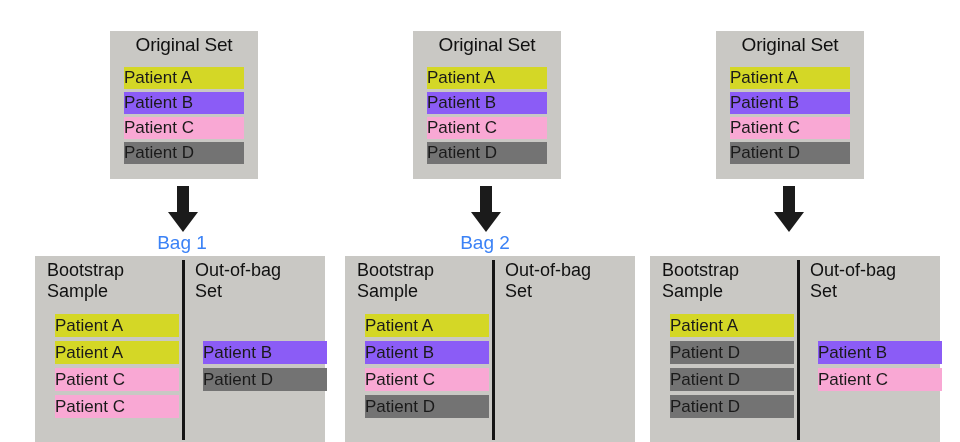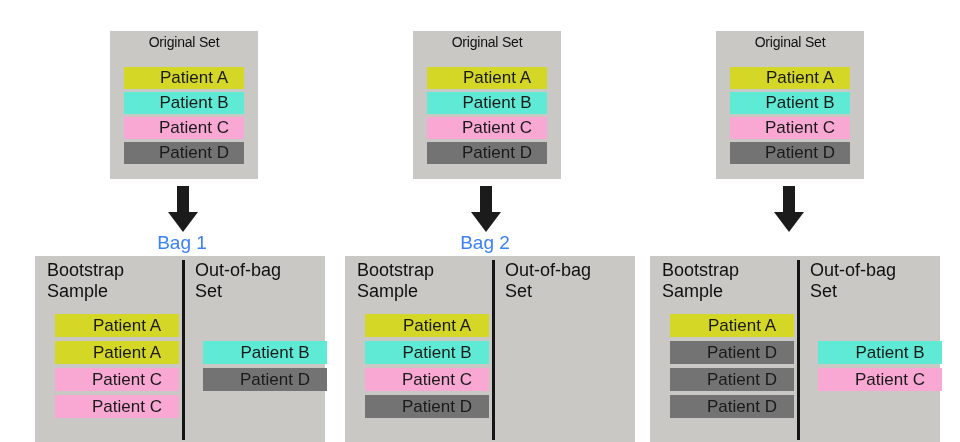--- a/index.html
+++ b/index.html
@@ -23,45 +23,43 @@
     height: 148px;
     background: #c9c8c4;
     box-sizing: border-box;
   }
   .orig-title {
     position: absolute;
     top: 3px;
     left: 0;
     width: 100%;
     text-align: center;
-    font-size: 14px;
+    font-size: 19px;
     color: #101010;
     letter-spacing: -0.2px;
     white-space: nowrap;
   }
   .orig-rows {
     position: absolute;
     top: 36px;
     left: 14px;
     right: 14px;
   }
   .patient-bar {
     height: 22px;
     line-height: 22px;
     margin-bottom: 3px;
-    text-align: center;
     font-size: 17px;
     color: #1a1a1a;
     box-sizing: border-box;
     white-space: nowrap;
     overflow: hidden;
-    padding-left: 20px;
   }
   .pA { background: #d4d726; }
-  .pB { background: #5eead4; }
+  .pB { background: #8b5cf6; }
   .pC { background: #f9a8d4; }
   .pD { background: #737373; }
 
   
   .arrow-wrap {
     position: absolute;
     top: 186px;
     width: 40px;
     height: 46px;
   }

